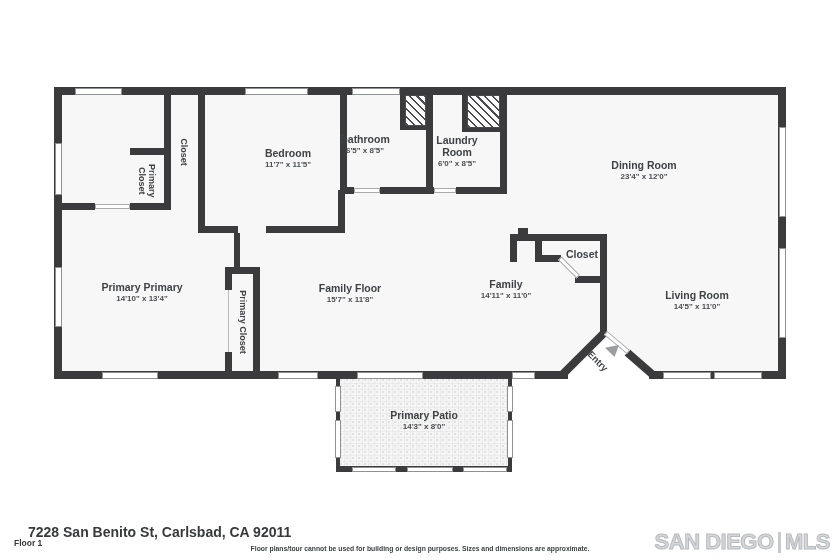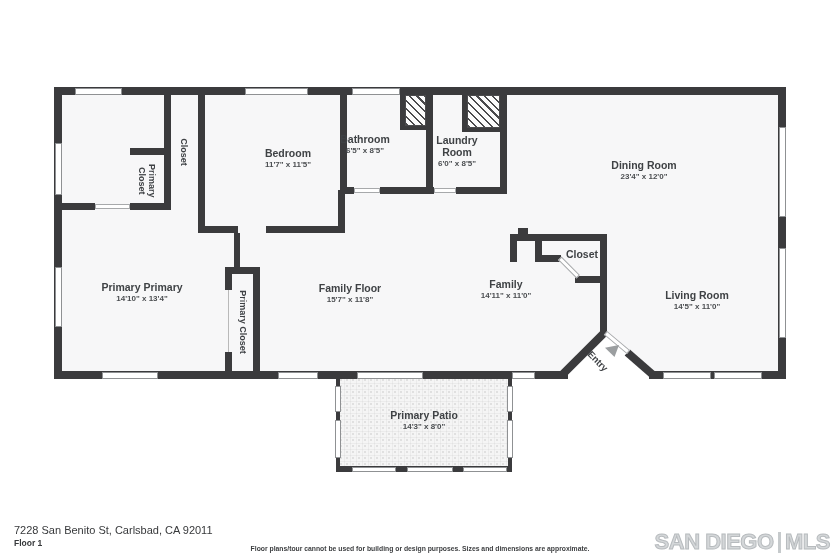--- a/index.html
+++ b/index.html
@@ -26,21 +26,21 @@
   .room-label .nm{display:block;font-weight:700;font-size:10.5px;line-height:12px;}
   .room-label .dm{display:block;font-weight:700;font-size:8px;line-height:10px;color:#4b4e51;margin-top:1px;}
   .room-label.wrap{white-space:normal;}
   .vlabel{position:absolute;transform:translate(-50%,-50%);writing-mode:vertical-rl;
           font-weight:700;font-size:9px;color:#3f4245;white-space:nowrap;z-index:30;}
   .vlabel.wrap2{white-space:normal;height:56px;line-height:10px;text-align:center;}
   .entry-label{position:absolute;transform:translate(-50%,-50%) rotate(46deg);
                font-weight:700;font-size:9.5px;color:#3f4245;z-index:30;}
   .tri{position:absolute;width:14px;height:12px;background:#9b9ea0;
        clip-path:polygon(0 22%,100% 0,68% 100%);z-index:25;}
-  .addr{position:absolute;left:14px;top:524px;font-size:11px;font-weight:400;color:#37393b;}
+  .addr{position:absolute;left:28px;top:524px;font-size:14px;font-weight:700;color:#37393b;}
   .floor-num{position:absolute;left:14px;top:538px;font-size:8.5px;font-weight:700;color:#37393b;}
   .disclaimer{position:absolute;left:50%;transform:translateX(-50%);top:545px;
               font-size:6.8px;font-weight:700;color:#3c3e40;white-space:nowrap;}
   .logo{position:absolute;right:10px;top:530px;display:flex;align-items:center;z-index:40;}
   .logo .lt{font-size:22px;font-weight:700;letter-spacing:-.5px;color:#d4d7d9;
             -webkit-text-stroke:1px #b7bbbe;line-height:24px;}
   .logo .bar{width:3.5px;height:21px;background:#c6cacc;margin:0 4px;}
 </style>
 </head>
 <body>

